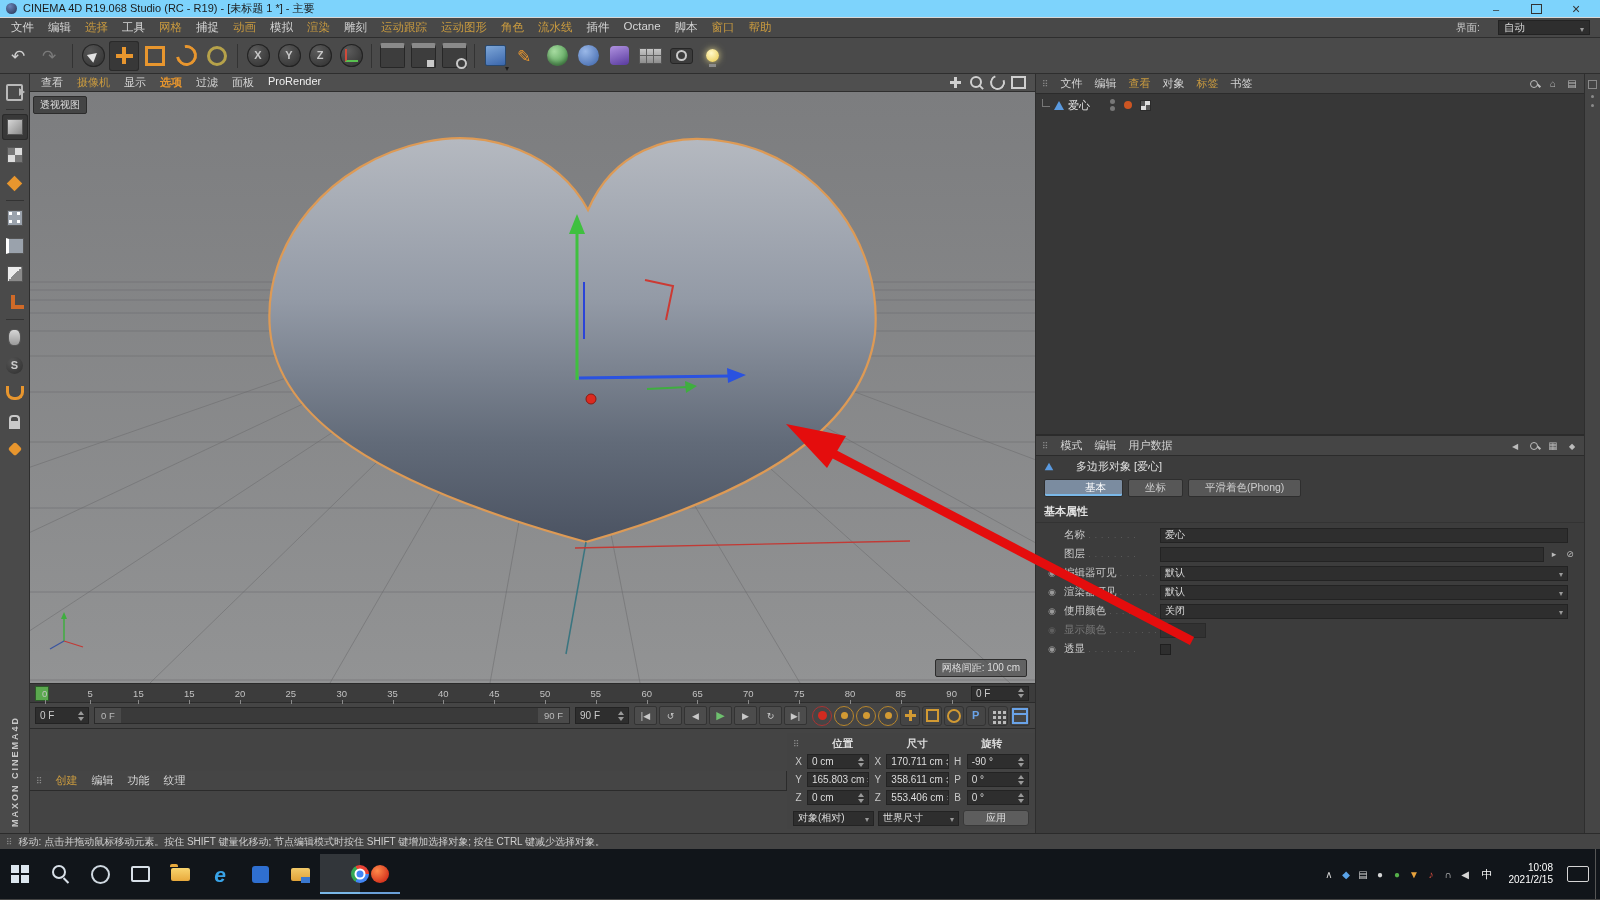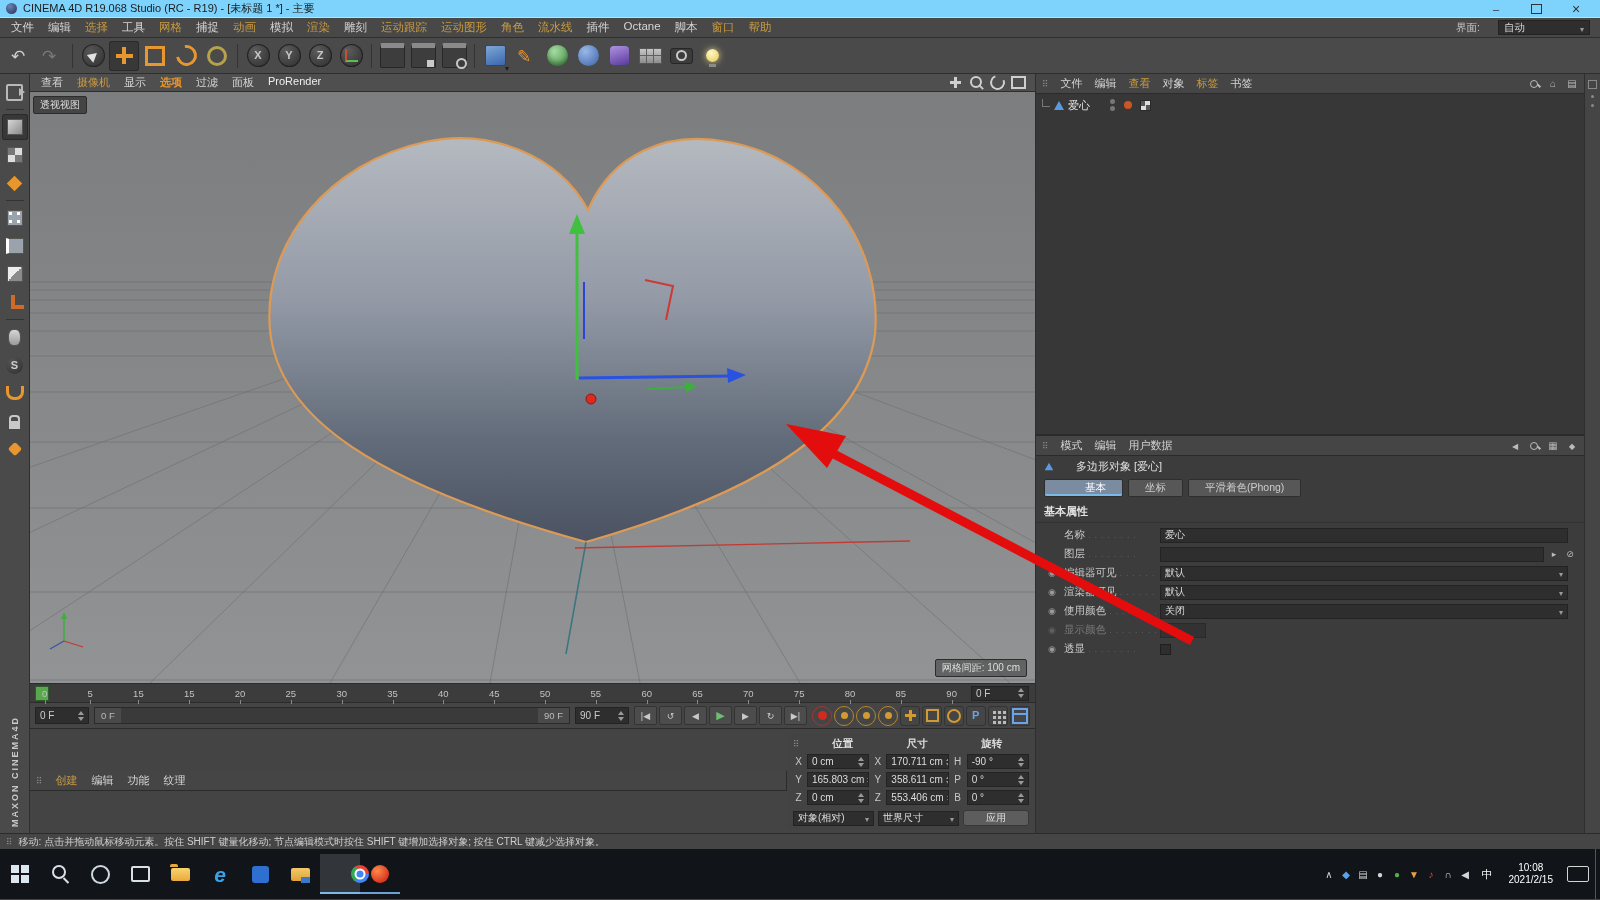--- a/index.html
+++ b/index.html
@@ -242,21 +242,21 @@
   .v-blueapp .ai::before { content:""; width:17px; height:17px; background:#2f6fd0; border-radius:3px; }
   .v-folder2 .ai::before { content:""; width:19px; height:13px; background:linear-gradient(#f2c969,#e0a238); border-radius:2px; }
   .v-folder2 .ai::after { content:""; width:9px; height:6px; background:#3a78d0; bottom:3px; right:2px; }
   .v-chrome .ai::before { content:""; width:18px; height:18px; border-radius:50%; background:conic-gradient(from -30deg, #ea4335 0 120deg, #4285f4 0 240deg, #34a853 0 360deg); }
   .v-chrome .ai::after { content:""; width:7px; height:7px; border-radius:50%; background:#4285f4; box-shadow:0 0 0 2px #fff; left:50%; top:50%; transform:translate(-50%,-50%); }
   .v-c4d .ai::before { content:""; width:18px; height:18px; border-radius:50%; background:radial-gradient(circle at 35% 32%, #ff8a4a, #d6361f 72%); }
   .tb-right { margin-left:auto; display:flex; align-items:center; height:100%; }
   .tray { display:flex; align-items:center; }
   .tri { width:17px; text-align:center; font-size:10px; color:#d5d5d5; }
   .lang { color:#fff; font-size:11px; padding:0 8px; }
-  .clock { display:flex; flex-direction:column; align-items:center; color:#fff; font-size:10px; line-height:1.25; padding:0 8px; }
+  .clock { display:flex; flex-direction:column; align-items:flex-end; color:#fff; font-size:10px; line-height:1.25; padding:0 8px; }
   .notif { width:22px; height:16px; border:1px solid #d5d5d5; border-radius:2px; margin:0 6px; position:relative; }
   .showdesk { width:5px; height:100%; border-left:1px solid #555; }
 
   
   .overlay { position:absolute; inset:0; z-index:40; pointer-events:none; }
 </style>
 </head>
 <body>
 
 <div id="screen">

